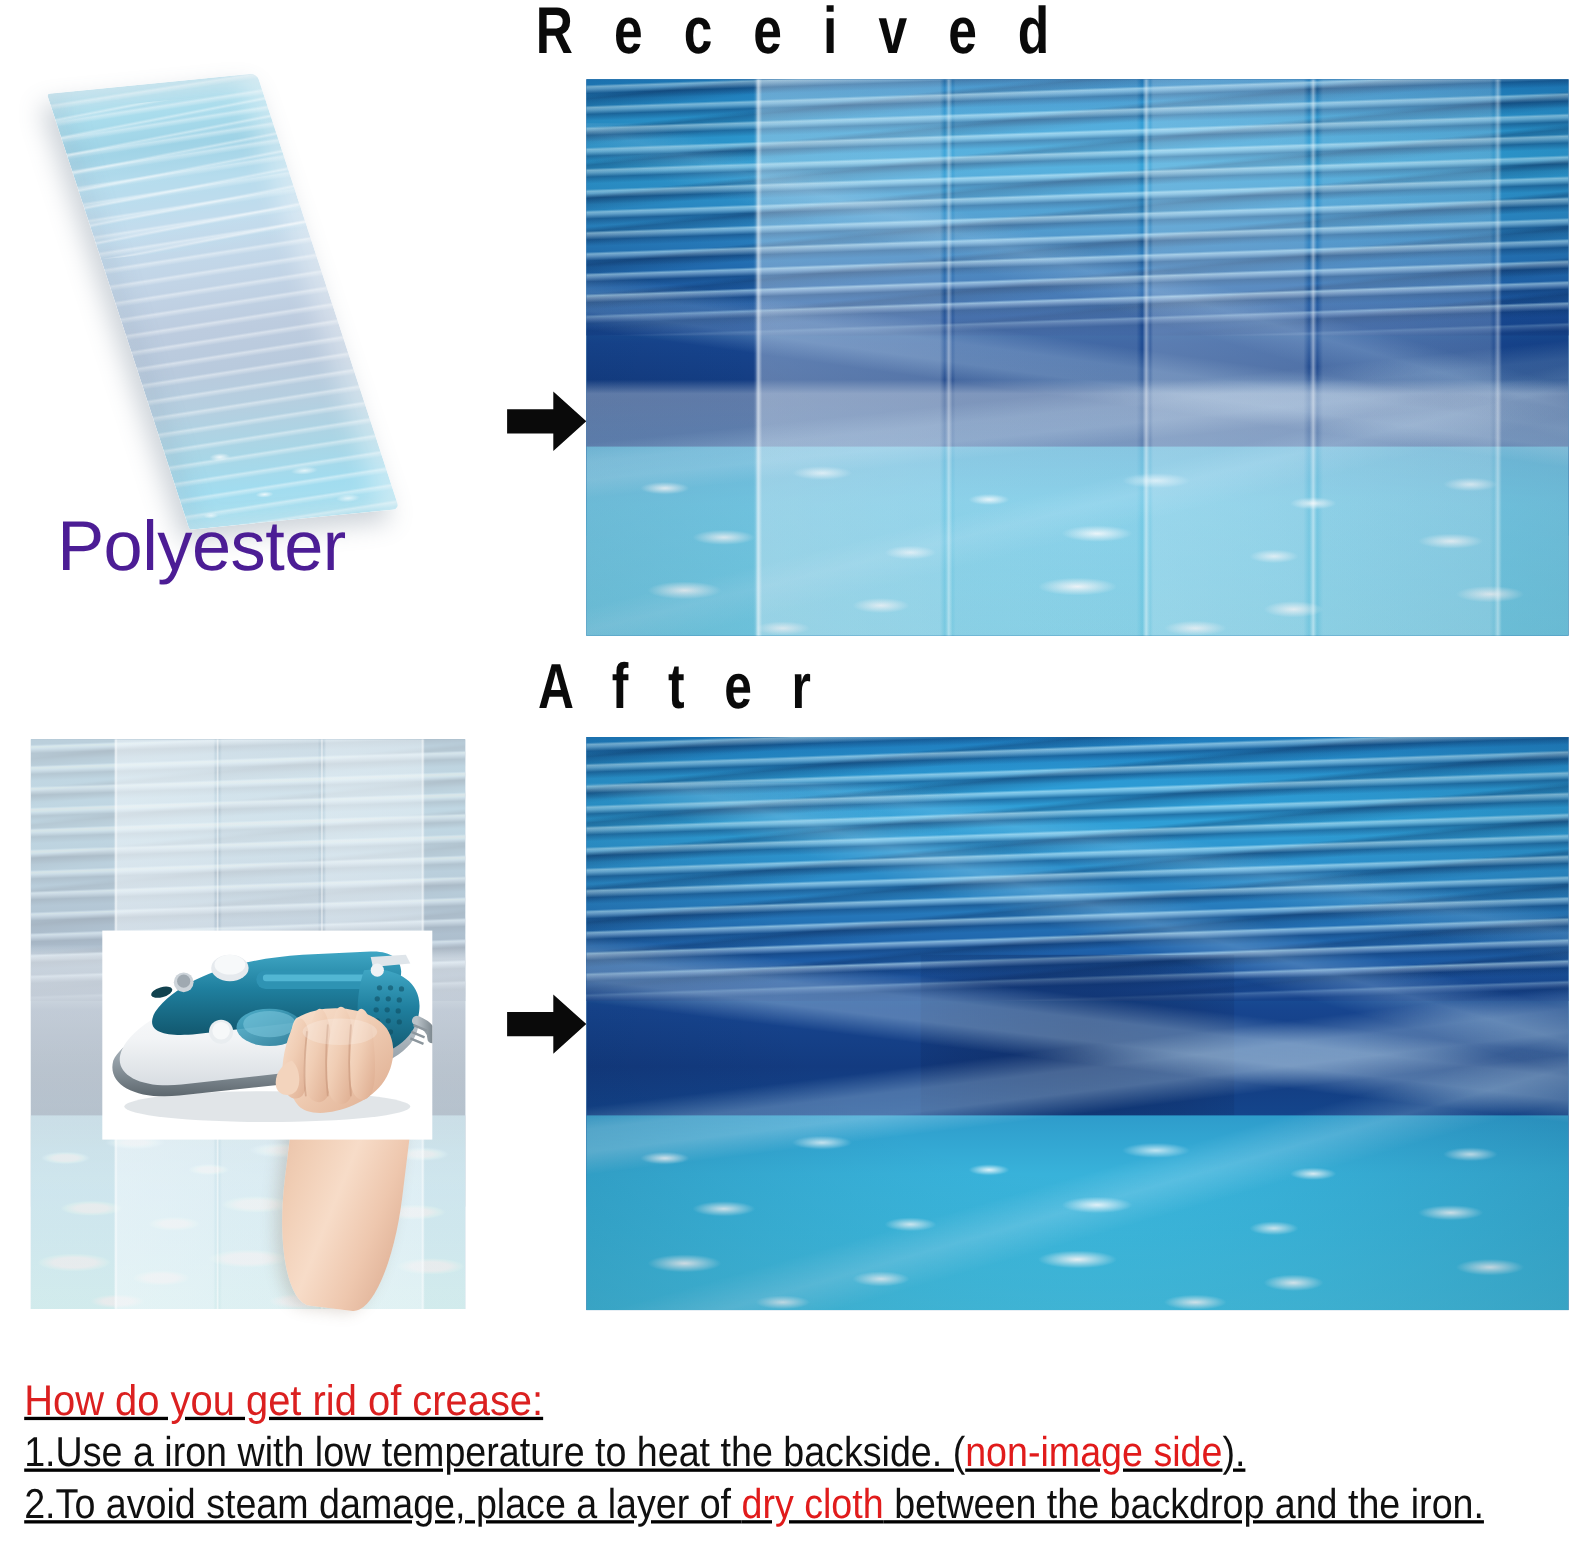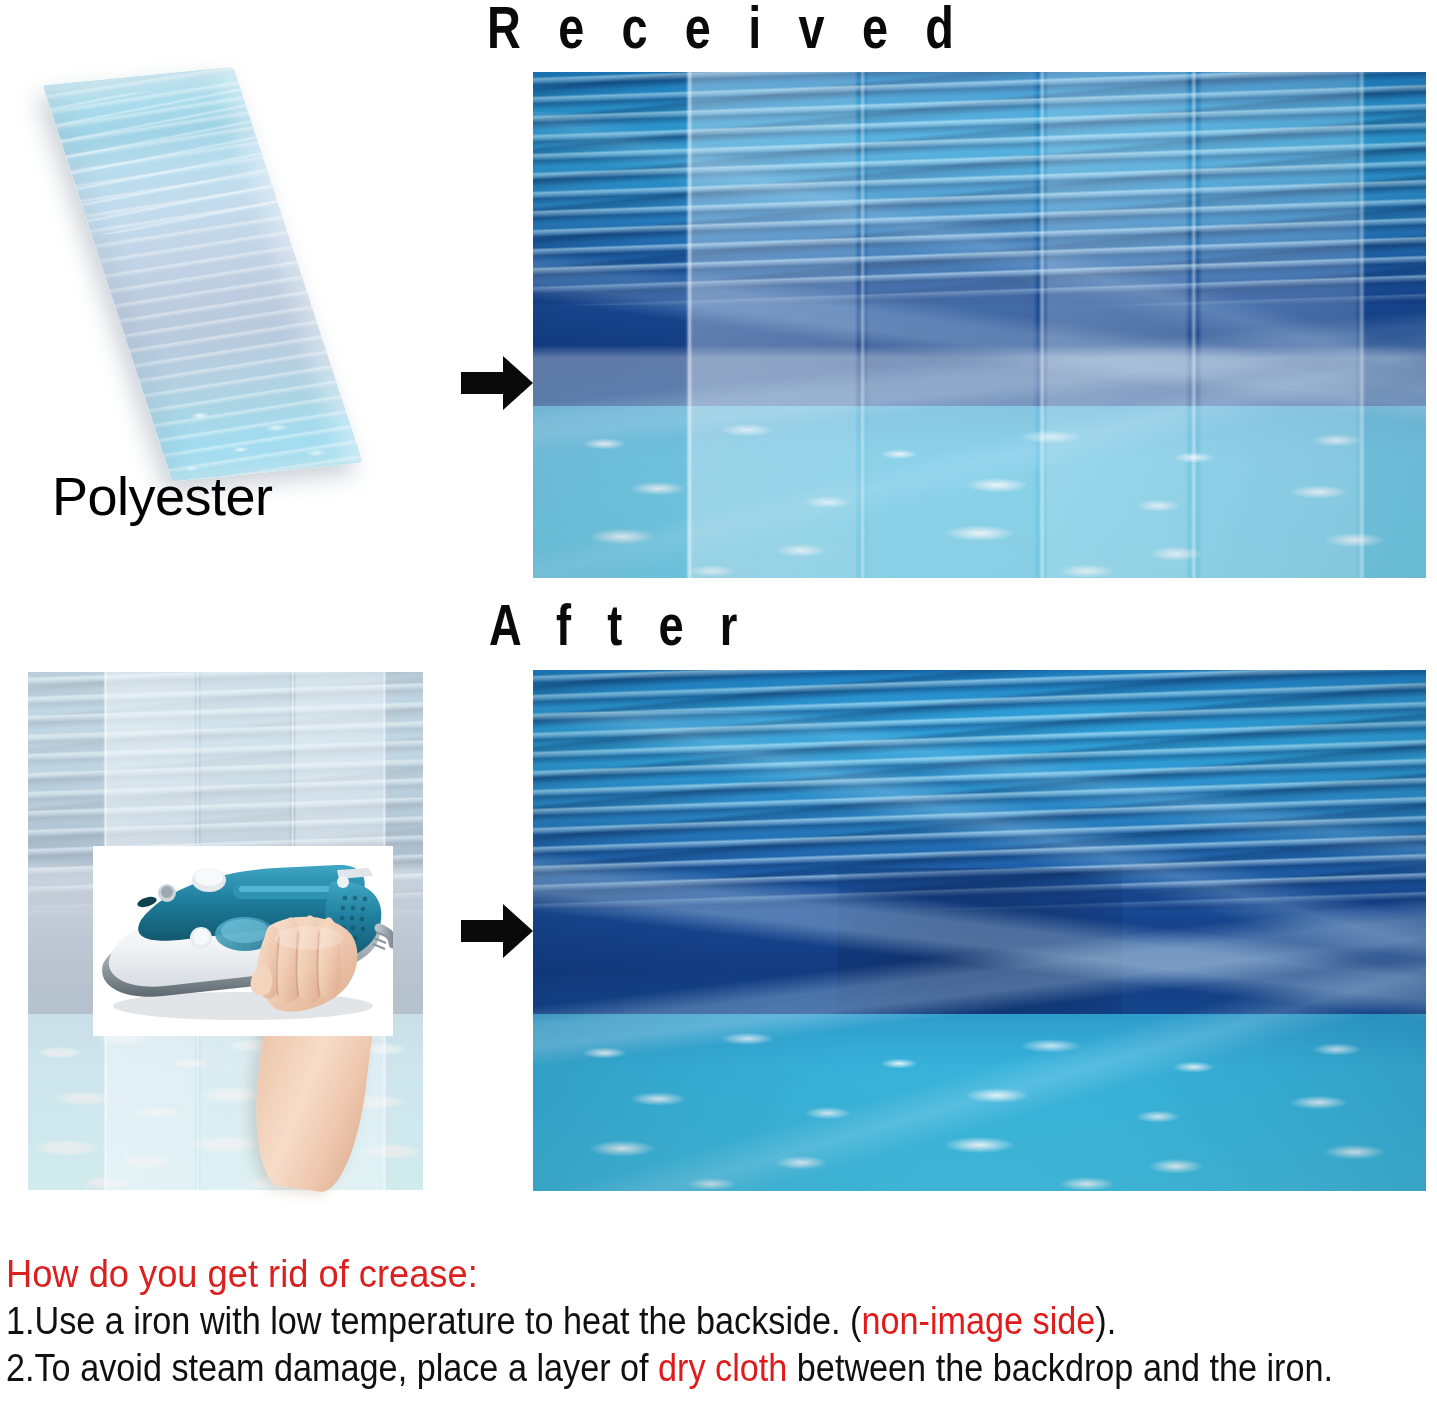--- a/index.html
+++ b/index.html
@@ -49,24 +49,24 @@
   }
   #arrow-top  { left: 459px; top: 352px; }
   #arrow-bottom { left: 459px; top: 900px; }
 
   
   #polyester-label {
     position: absolute;
     left: 52px;
     top: 452px;
     font-family: "Liberation Sans", sans-serif;
-    font-size: 54px;
+    font-size: 64px;
     line-height: 88px;
     font-weight: normal;
-    color: #000000;
+    color: #4c1d95;
     letter-spacing: -0.5px;
     z-index: 6;
     white-space: nowrap;
   }
 
   
   #fabric-swatch-wrap {
     position: absolute;
     left: 0px;
     top: 70px;
@@ -392,23 +392,24 @@
       #eec7ae 74%,
       #ddae93 100%);
     border-radius: 48% 46% 30% 34% / 14% 12% 50% 52%;
     transform: rotate(7deg);
     box-shadow: -6px 2px 14px rgba(120,90,70,0.22);
   }
 
   
   #instructions {
     position: absolute;
-    left: 6px;
+    left: 22px;
     top: 1250px;
     width: 1400px;
+    text-decoration: underline;
   }
   #instructions-heading {
     font-family: "Liberation Sans", sans-serif;
     font-size: 39px;
     line-height: 48px;
     font-weight: normal;
     color: #db2020;
     transform: scaleX(0.93);
     transform-origin: left center;
     white-space: nowrap;

